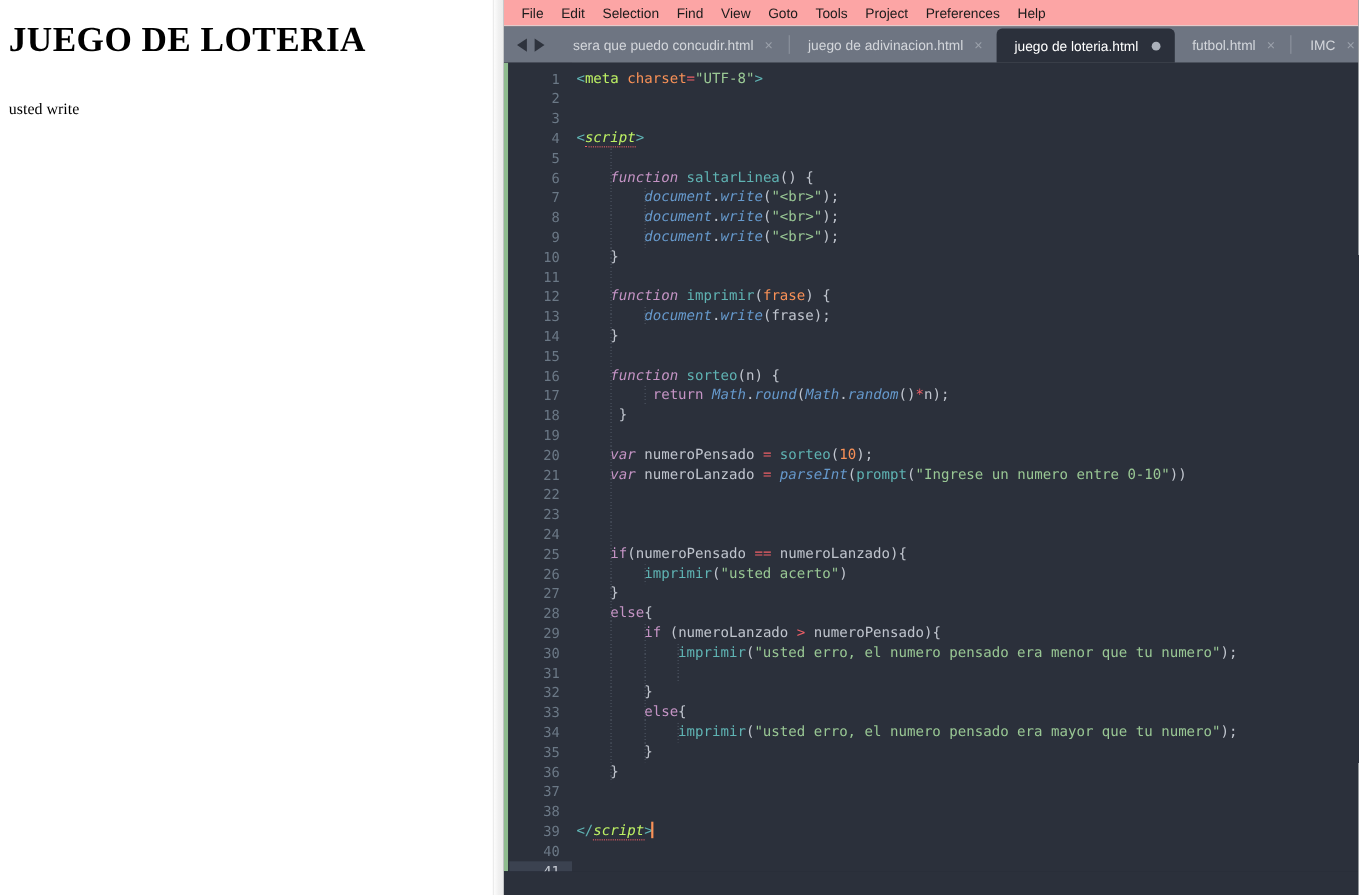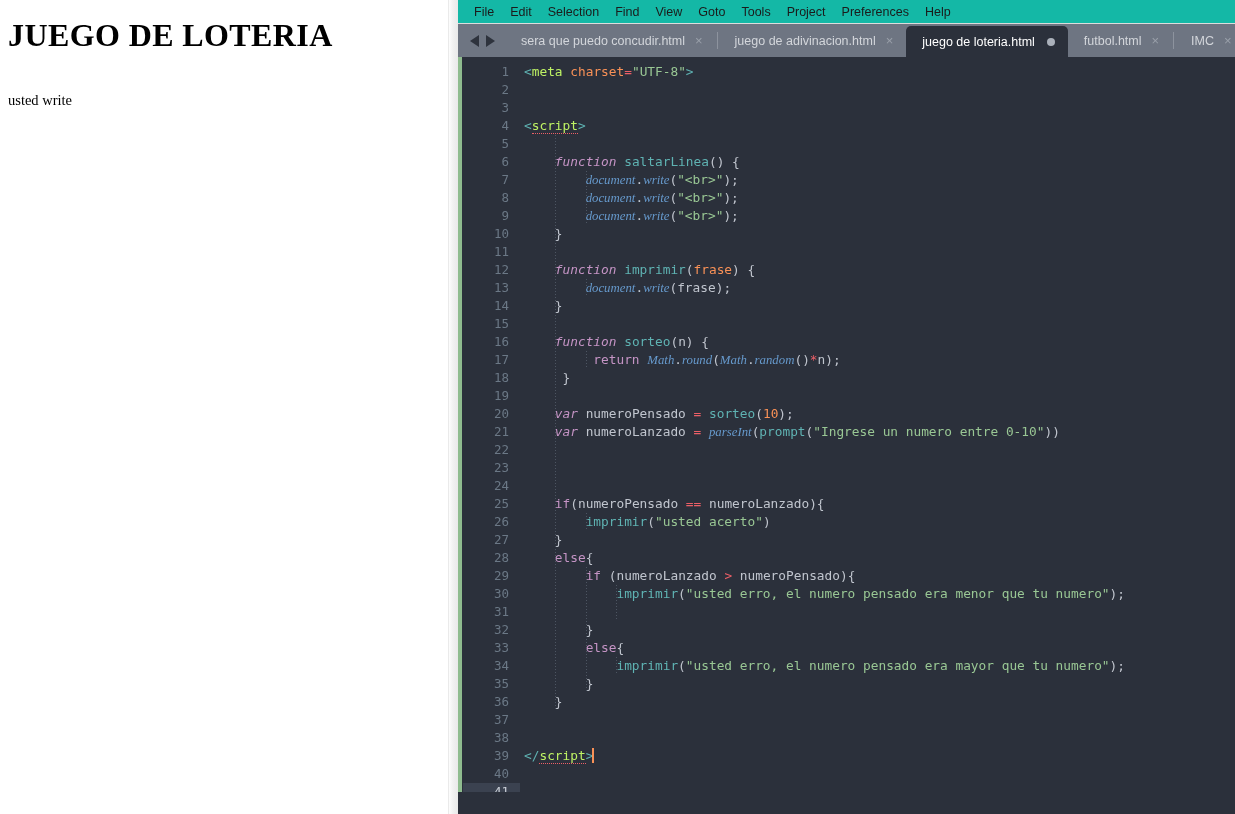--- a/index.html
+++ b/index.html
@@ -65,21 +65,21 @@
     height: 814px;
     background: #2b303b;
     display: flex;
     flex-direction: column;
     overflow: hidden;
   }
 
   
   #menu-bar {
     height: 23px;
-    background: #14b8a6;
+    background: #fca5a5;
     border-bottom: 1px solid #dcdcdc;
     display: flex;
     align-items: center;
     padding-left: 8px;
     flex: 0 0 auto;
   }
   .menu-item {
     font-family: "Liberation Sans", sans-serif;
     font-size: 12.5px;
     color: #1b1b1b;
@@ -223,27 +223,27 @@
     background: repeating-linear-gradient(to bottom,#4d5562 0 1px,transparent 1px 3px);
   }
   
   .t-tag      { color: #bef264; }
   .t-bracket  { color: #5fb3b3; }
   .t-attr     { color: #f99157; }
   .t-string   { color: #99c794; }
   .t-kw       { color: #c594c5; font-style: italic; }
   .t-kw2      { color: #c594c5; }
   .t-fn       { color: #5fb3b3; }
-  .t-builtin  { color: #6699cc; font-style: italic; font-family: Liberation Serif, serif; }
+  .t-builtin  { color: #6699cc; font-style: italic; }
   .t-param    { color: #f99157; }
   .t-op       { color: #ec5f67; }
   .t-num      { color: #f99157; }
   .t-plain    { color: #c0c5ce; }
   .t-punct    { color: #c0c5ce; }
-  .t-dotted   { border-bottom: 1px dotted #ec5f67; }
+  .t-dotted   { border-bottom: 1px dotted #ec5f67; font-style: italic; }
   .cursor {
     display: inline-block;
     width: 2px;
     height: 15px;
     background: #f99157;
     vertical-align: -3px;
     margin-left: -1px;
   }
   #bottom-strip {
     height: 22px;

